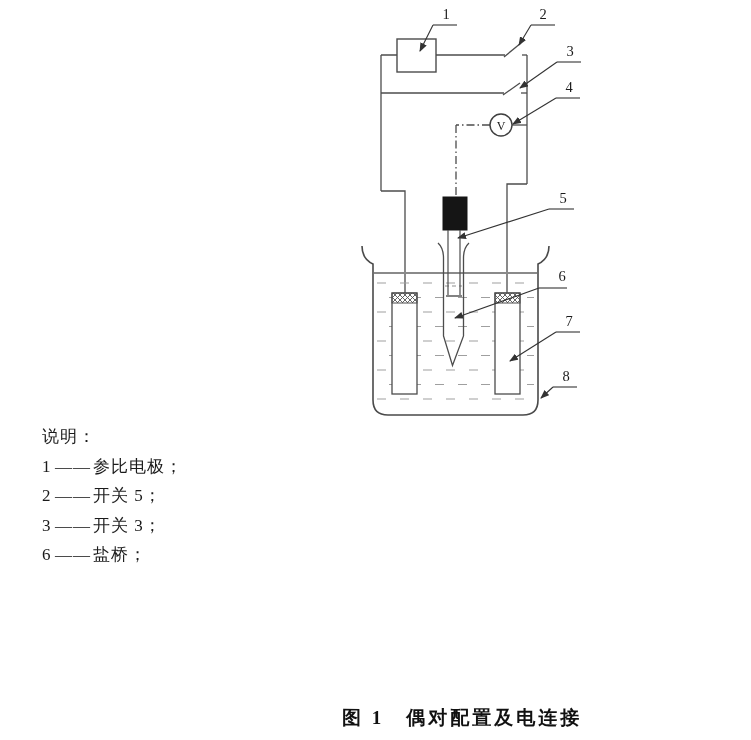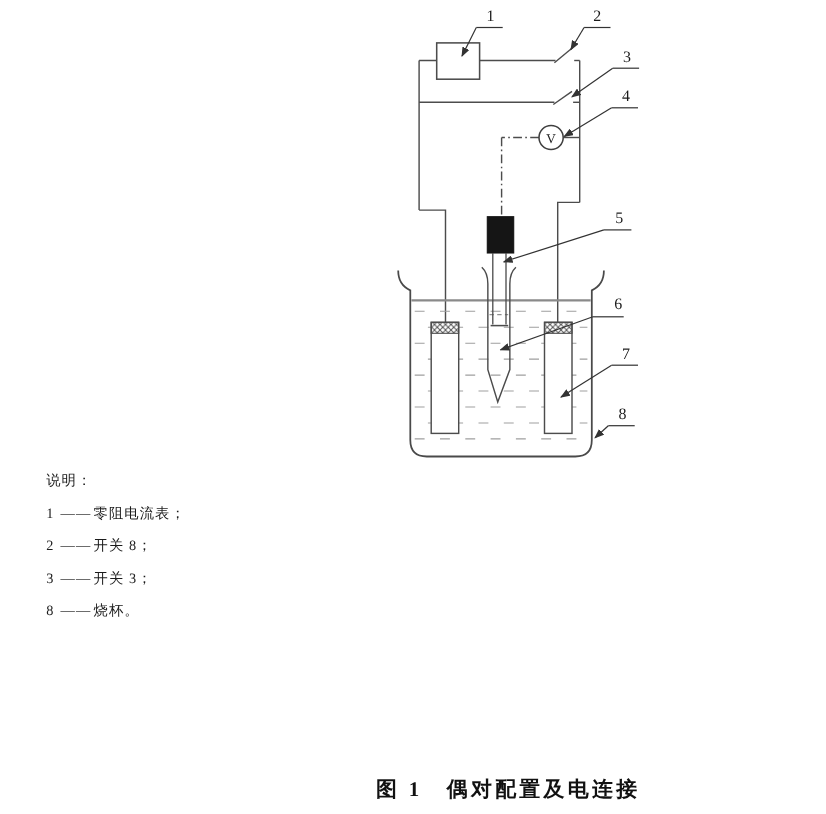--- a/index.html
+++ b/index.html
@@ -10,21 +10,21 @@
     font-family:"Liberation Serif","DejaVu Serif",serif;
     overflow:hidden;
   }
   svg text{
     font-family:"Liberation Serif","DejaVu Serif",serif;
   }
   .legend{
     position:absolute;
     left:42px;top:422px;
     color:#1b1b1b;
-    font-size:13px;
+    font-size:17px;
     line-height:29.5px;
     letter-spacing:1px;
     white-space:nowrap;
   }
   .legend .heading{font-weight:500;}
   .legend .row .num{display:inline-block;min-width:11px;}
   .legend .row .dash{padding:0 2px;color:#2a2a2a;}
   .caption{
     position:absolute;
     left:322px;top:705px;width:280px;
@@ -145,24 +145,24 @@
       <text x="563" y="203">5</text>
       <text x="562" y="281">6</text>
       <text x="569" y="326">7</text>
       <text x="566" y="381">8</text>
     </g>
   </svg>
 
   
   <div class="legend">
     <div class="heading">说明：</div>
-    <div class="row"><span class="num">1</span><span class="dash">——</span><span class="lbl">零阻电流表；</span></div>
-    <div class="row"><span class="num">2</span><span class="dash">——</span><span class="lbl">开关 8；</span></div>
+    <div class="row"><span class="num">1</span><span class="dash">——</span><span class="lbl">参比电极；</span></div>
+    <div class="row"><span class="num">2</span><span class="dash">——</span><span class="lbl">开关 5；</span></div>
     <div class="row"><span class="num">3</span><span class="dash">——</span><span class="lbl">开关 3；</span></div>
-    <div class="row"><span class="num">8</span><span class="dash">——</span><span class="lbl">烧杯。</span></div>
+    <div class="row"><span class="num">6</span><span class="dash">——</span><span class="lbl">盐桥；</span></div>
   </div>
 
   
   <div class="caption">
     <span class="fig-label">图 1</span><span>偶对配置及电连接</span>
   </div>
 
 </div>
 
 </body></html>

